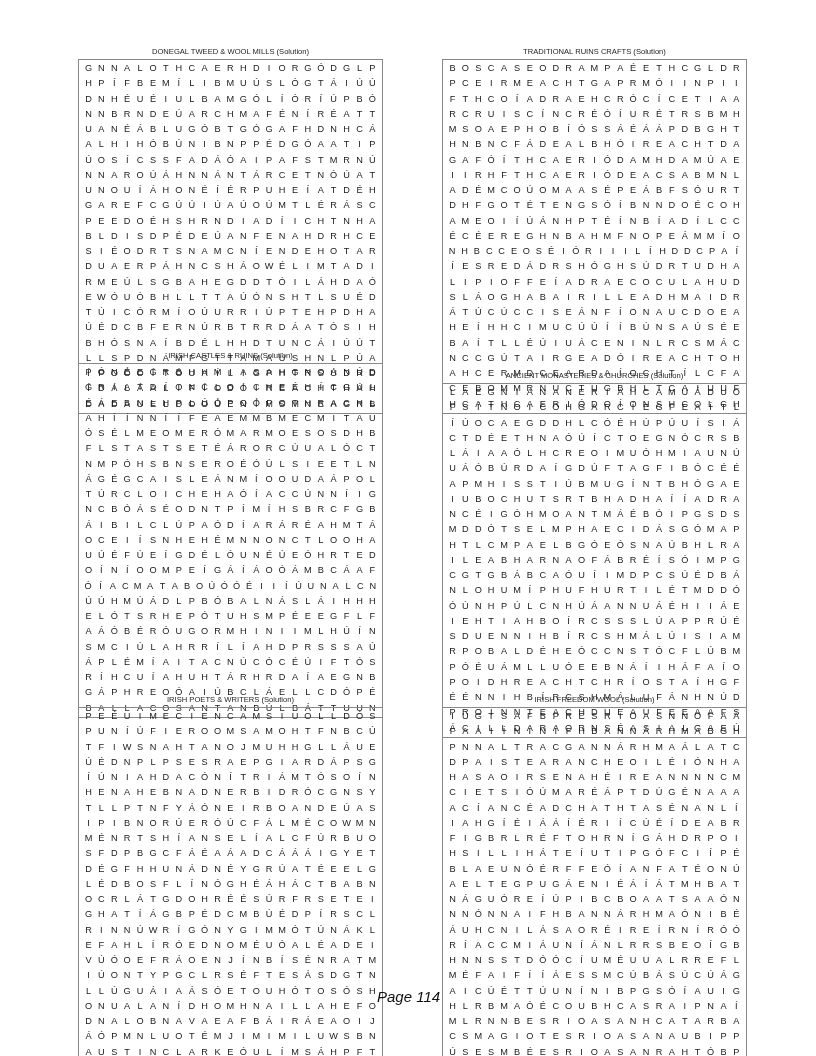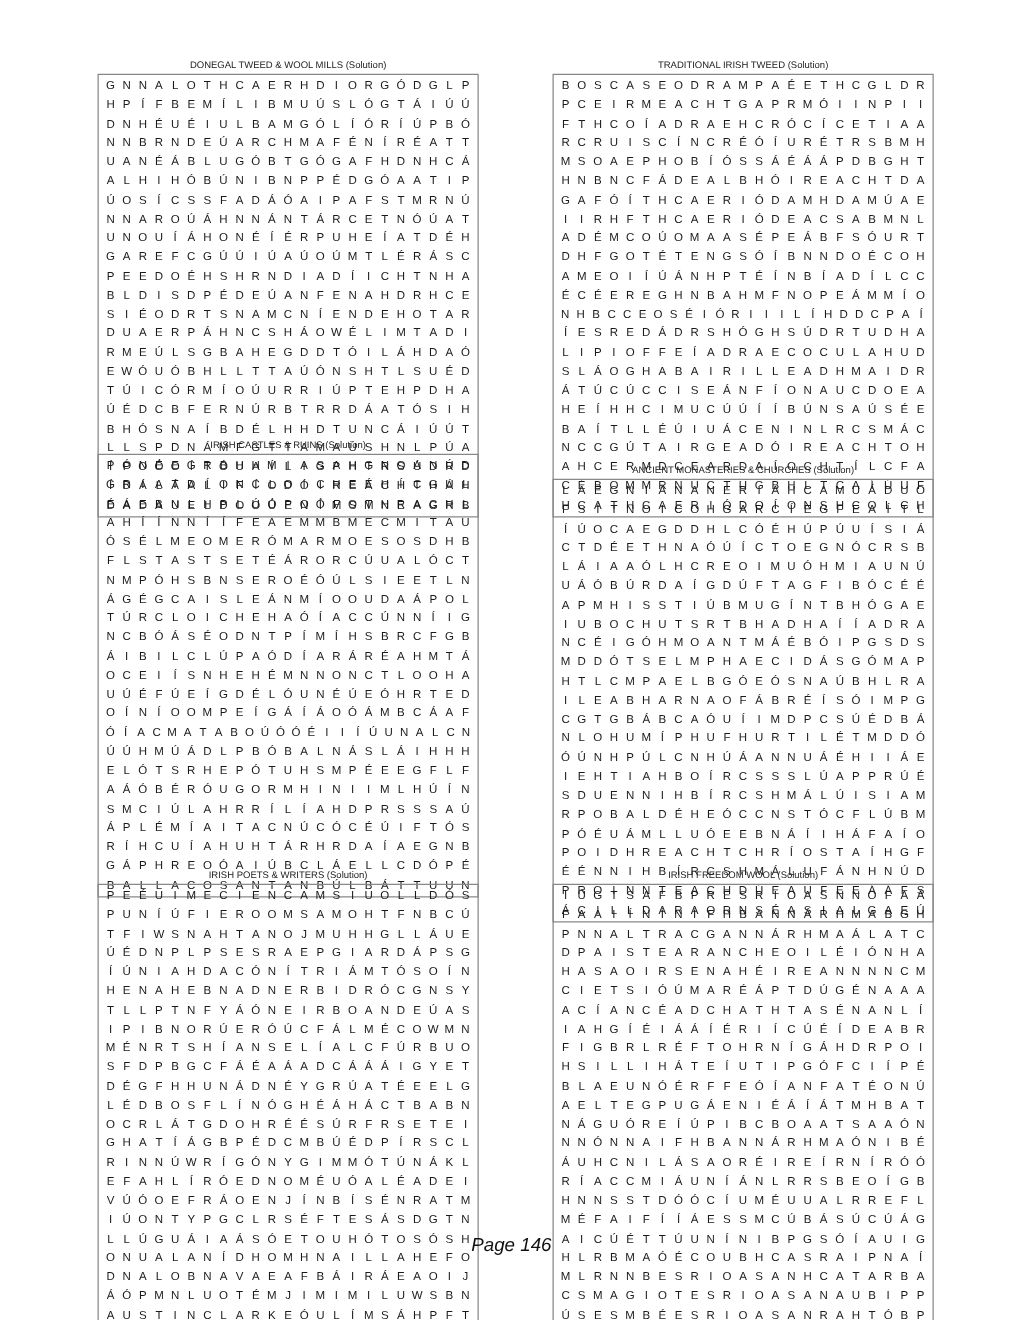--- a/index.html
+++ b/index.html
@@ -589,21 +589,21 @@
         <span class="cell">E</span>
         <span class="cell">A</span>
         <span class="cell">G</span>
         <span class="cell">R</span>
         <span class="cell">B</span>
       </div>
     </div>
 </div>
 
 <div class="puzzle" style="left:442px; top:47px;">
-  <div class="ptitle">TRADITIONAL IRISH TWEED (Solution)</div>
+  <div class="ptitle">TRADITIONAL RUINS CRAFTS (Solution)</div>
   <div class="grid">
       <div class="row">
         <span class="cell">B</span>
         <span class="cell">O</span>
         <span class="cell">S</span>
         <span class="cell">C</span>
         <span class="cell">A</span>
         <span class="cell">S</span>
         <span class="cell">E</span>
         <span class="cell">O</span>
@@ -3495,13 +3495,13 @@
         <span class="cell">A</span>
         <span class="cell">H</span>
         <span class="cell">T</span>
         <span class="cell">Ó</span>
         <span class="cell">B</span>
         <span class="cell">P</span>
       </div>
     </div>
 </div>
 
-<div class="page-num">Page 146</div>
+<div class="page-num">Page 114</div>
 
 </body></html>

